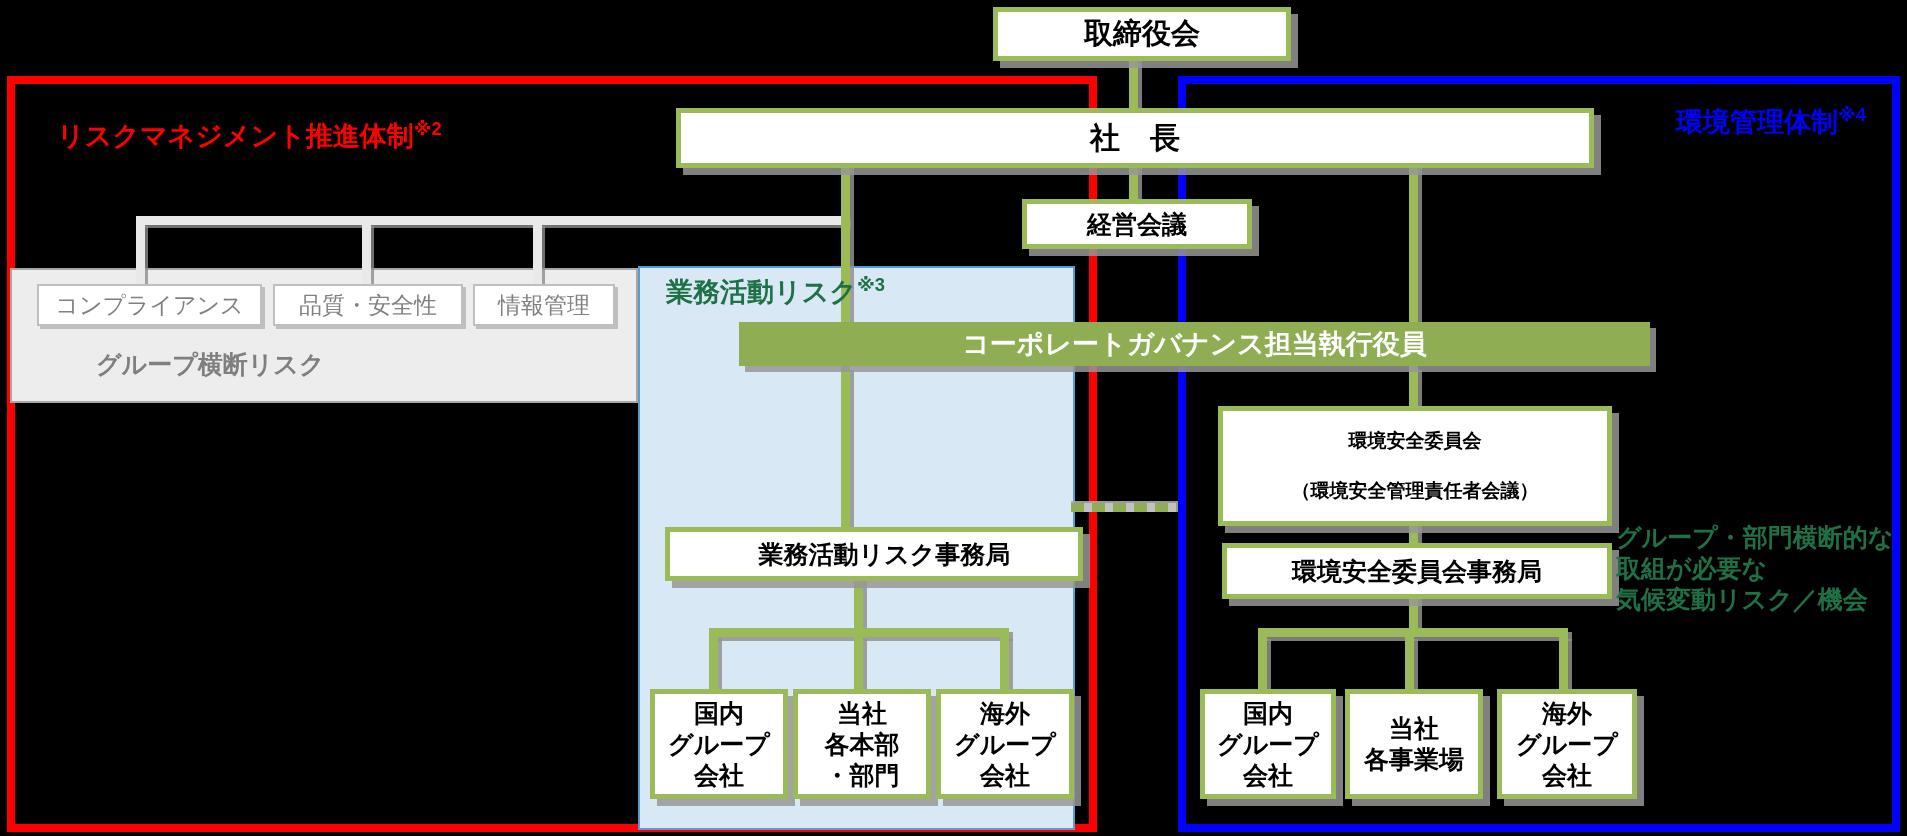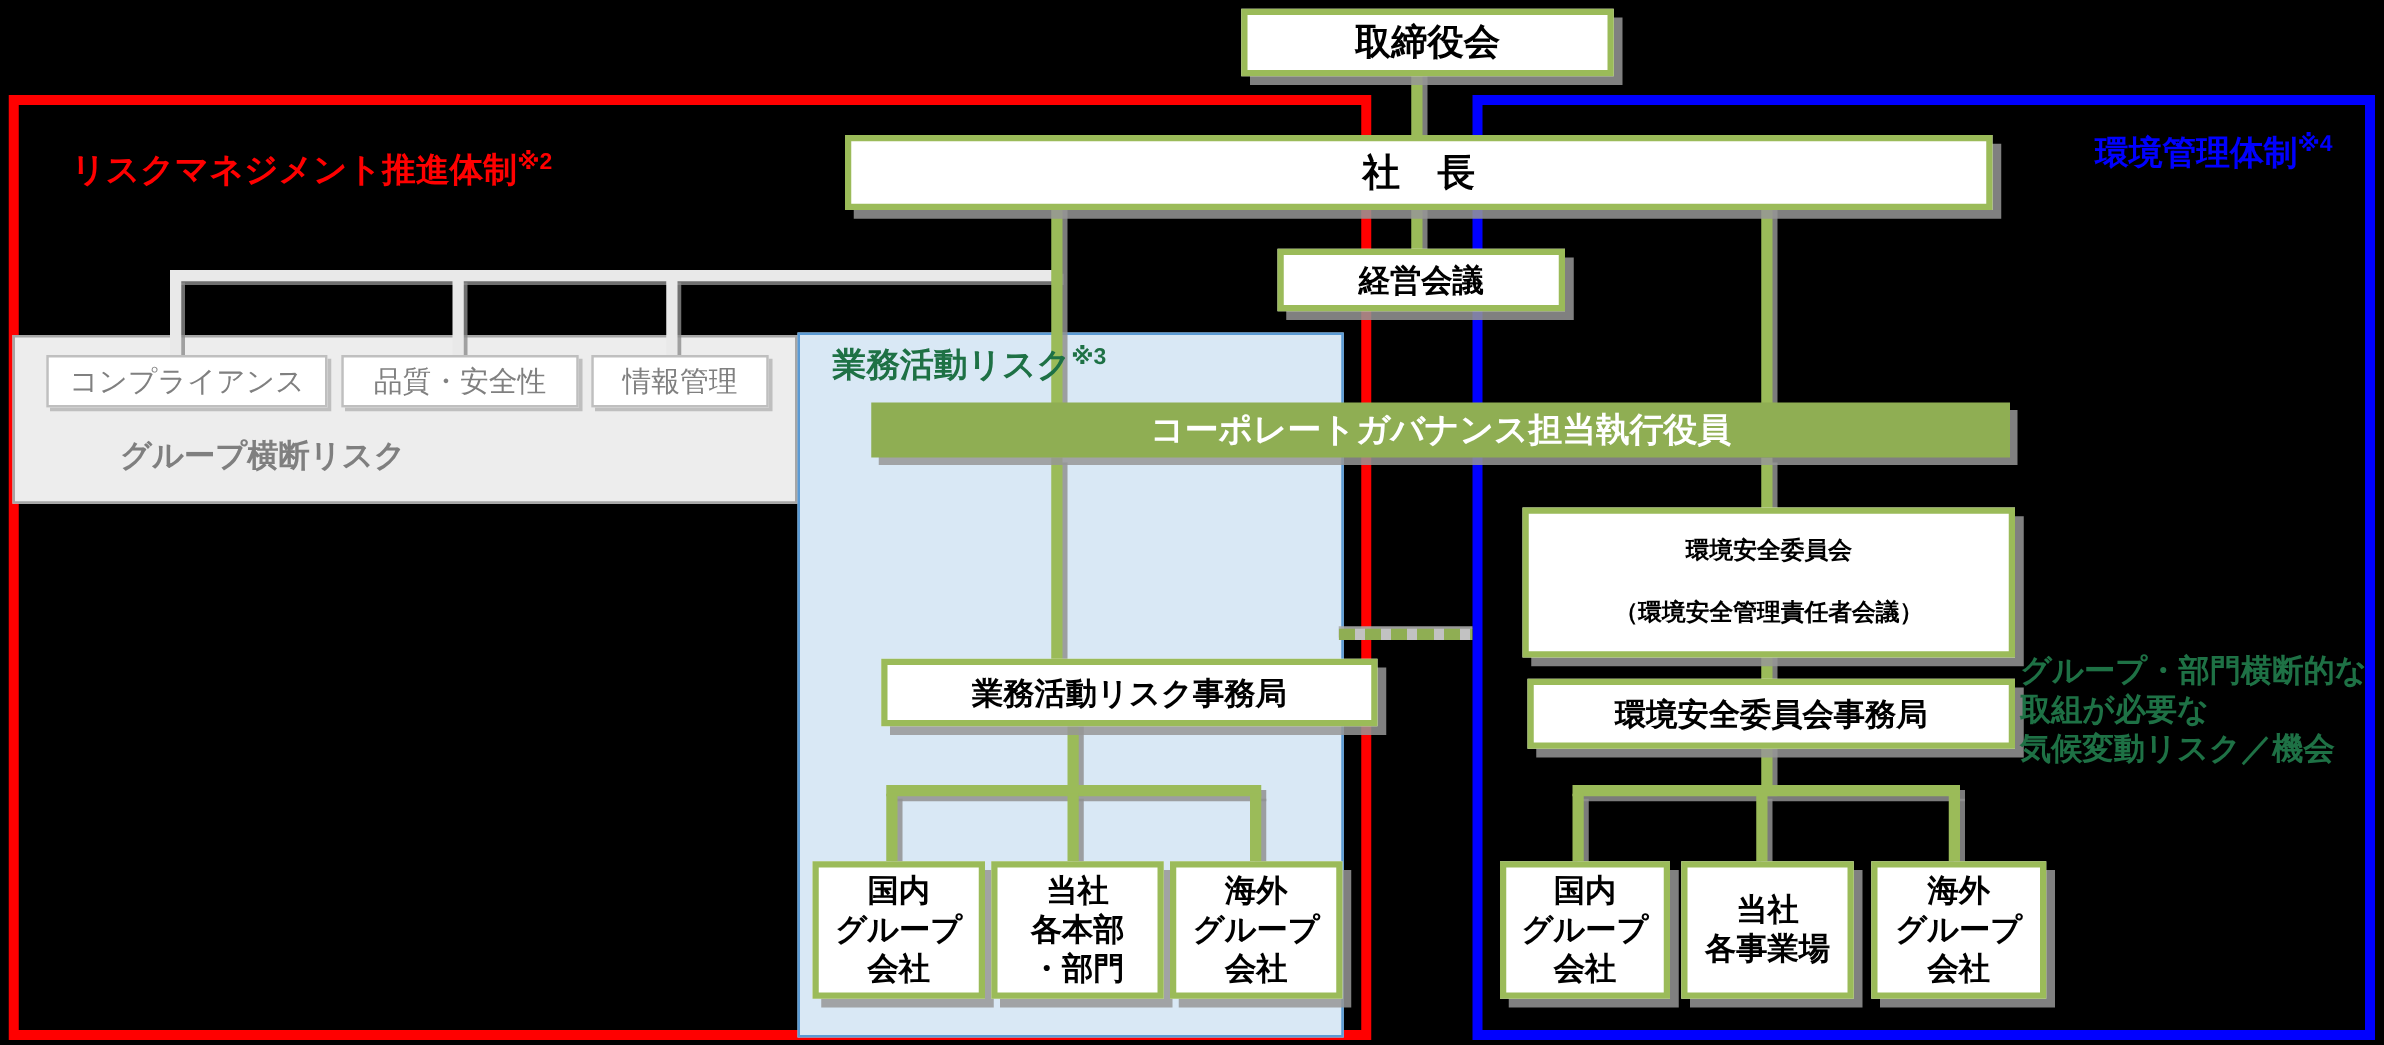--- a/index.html
+++ b/index.html
@@ -29,21 +29,21 @@
   .box{position:absolute;z-index:5;background:#fff;border:5px solid #9bbb59;
     display:flex;align-items:center;justify-content:center;text-align:center;
     font-weight:bold;color:#000;box-shadow:7px 7px 0 rgba(150,150,150,.85);}
   .box.small-gray{border:2px solid #bfbfbf;color:#808080;font-weight:normal;
     box-shadow:3px 3px 0 rgba(160,160,160,.6);z-index:5;}
   .ml{white-space:pre-line;line-height:31px;}
   .caption-gray{position:absolute;z-index:5;color:#7f7f7f;font-size:25px;font-weight:bold;}
   .teal-label{position:absolute;z-index:6;color:#1e7145;font-weight:bold;font-size:27px;white-space:nowrap;}
   .greenbar{position:absolute;z-index:5;background:#8fae53;color:#fff;font-weight:bold;
     display:flex;align-items:center;justify-content:center;
-    box-shadow:6px 6px 0 rgba(150,150,150,.85);}
+    box-shadow:6px 6px 0 rgba(150,150,150,.85);margin-left:42px;}
   .annotation{position:absolute;z-index:6;color:#1e7145;font-weight:bold;font-size:25px;
     line-height:31px;white-space:pre-line;}
 </style>
 </head>
 <body>
 
 <div class="zone red" style="left:7px;top:76px;width:1090px;height:756px;"></div>
 <div class="zone blue" style="left:1178px;top:76px;width:722px;height:756px;"></div>
 
 <div class="zone-label red" style="left:57px;top:98px;margin-top:20px;">
@@ -91,21 +91,21 @@
 <div class="box small-gray" style="left:273px;top:284px;width:186px;height:38px;font-size:23px;">品質・安全性</div>
 <div class="box small-gray" style="left:473px;top:284px;width:138px;height:38px;font-size:23px;">情報管理</div>
 <div class="caption-gray" style="left:96px;top:348px;text-align:center;">グループ横断リスク</div>
 
 <div class="teal-label" style="left:666px;top:274px;">
   <span>業務活動リスク</span><span class="sup">※3</span>
 </div>
 
 <div class="greenbar" style="left:697px;top:322px;width:911px;height:44px;font-size:27px;">コーポレートガバナンス担当執行役員</div>
 
-<div class="box" style="left:705px;top:527px;width:387px;height:44px;font-size:25px;">業務活動リスク事務局</div>
+<div class="box" style="left:665px;top:527px;width:387px;height:44px;font-size:25px;padding-left:21px;">業務活動リスク事務局</div>
 
 <div class="box ml" style="left:650px;top:689px;width:128px;height:100px;font-size:25px;">国内
 グループ
 会社</div>
 <div class="box ml" style="left:793px;top:689px;width:128px;height:100px;font-size:25px;">当社
 各本部
 ・部門</div>
 <div class="box ml" style="left:936px;top:689px;width:128px;height:100px;font-size:25px;">海外
 グループ
 会社</div>

